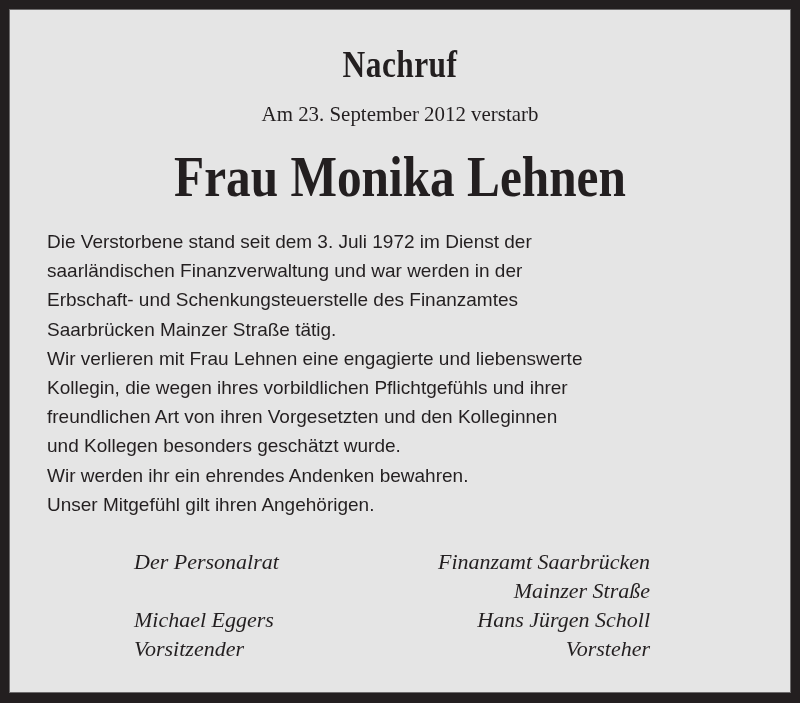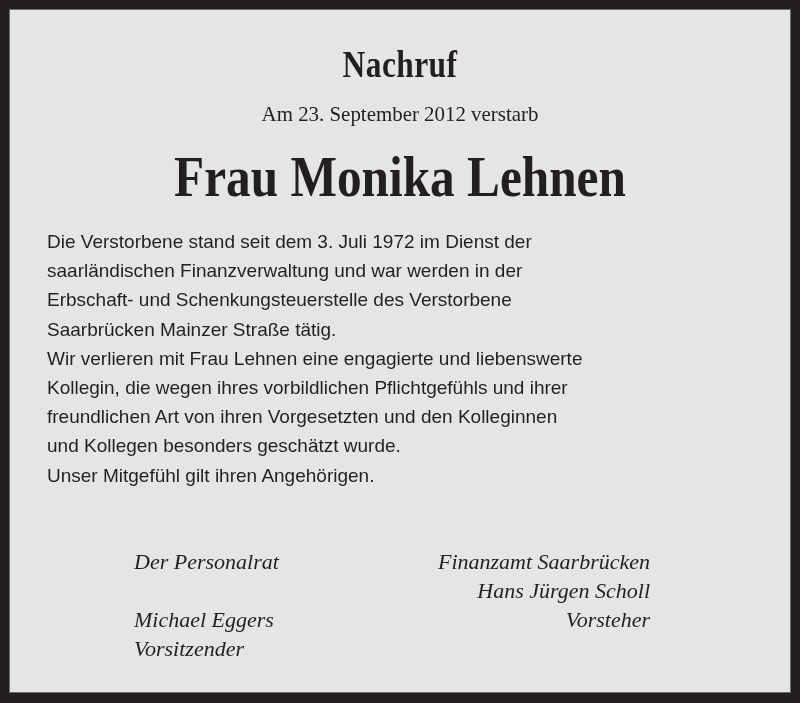--- a/index.html
+++ b/index.html
@@ -66,34 +66,36 @@
 <body>
 
 <div class="card">
   <div class="title">Nachruf</div>
   <div class="subtitle">Am 23. September 2012 verstarb</div>
   <div class="name">Frau Monika Lehnen</div>
 
   <div class="body">
     <div>Die Verstorbene stand seit dem 3. Juli 1972 im Dienst der</div>
     <div>saarländischen Finanzverwaltung und war werden in der</div>
-    <div>Erbschaft- und Schenkungsteuerstelle des Verstorbene</div>
+    <div>Erbschaft- und Schenkungsteuerstelle des Finanzamtes</div>
     <div>Saarbrücken Mainzer Straße tätig.</div>
     <div>Wir verlieren mit Frau Lehnen eine engagierte und liebenswerte</div>
     <div>Kollegin, die wegen ihres vorbildlichen Pflichtgefühls und ihrer</div>
     <div>freundlichen Art von ihren Vorgesetzten und den Kolleginnen</div>
     <div>und Kollegen besonders geschätzt wurde.</div>
+    <div>Wir werden ihr ein ehrendes Andenken bewahren.</div>
     <div>Unser Mitgefühl gilt ihren Angehörigen.</div>
   </div>
 
   <div class="sig sig-left">
     <div>Der Personalrat</div>
     <div class="gap"></div>
     <div>Michael Eggers</div>
     <div>Vorsitzender</div>
   </div>
 
   <div class="sig sig-right">
     <div>Finanzamt Saarbrücken</div>
+    <div>Mainzer Straße</div>
     <div>Hans Jürgen Scholl</div>
     <div>Vorsteher</div>
   </div>
 </div>
 
 </body></html>

